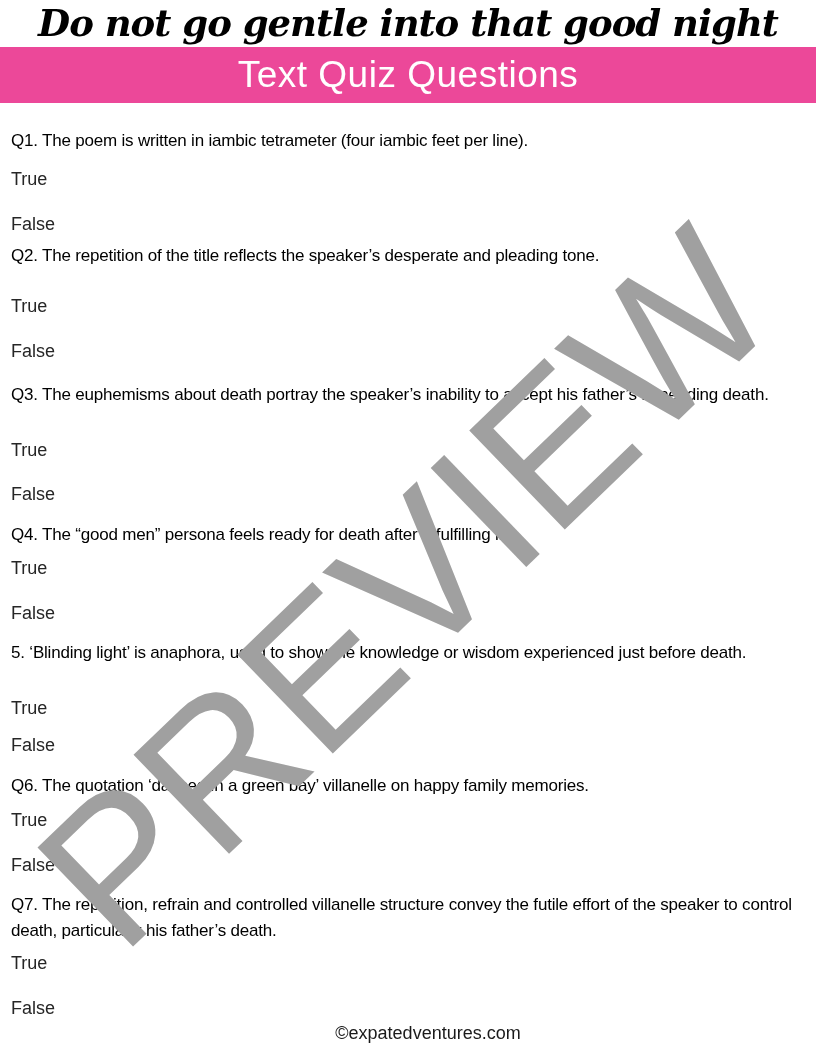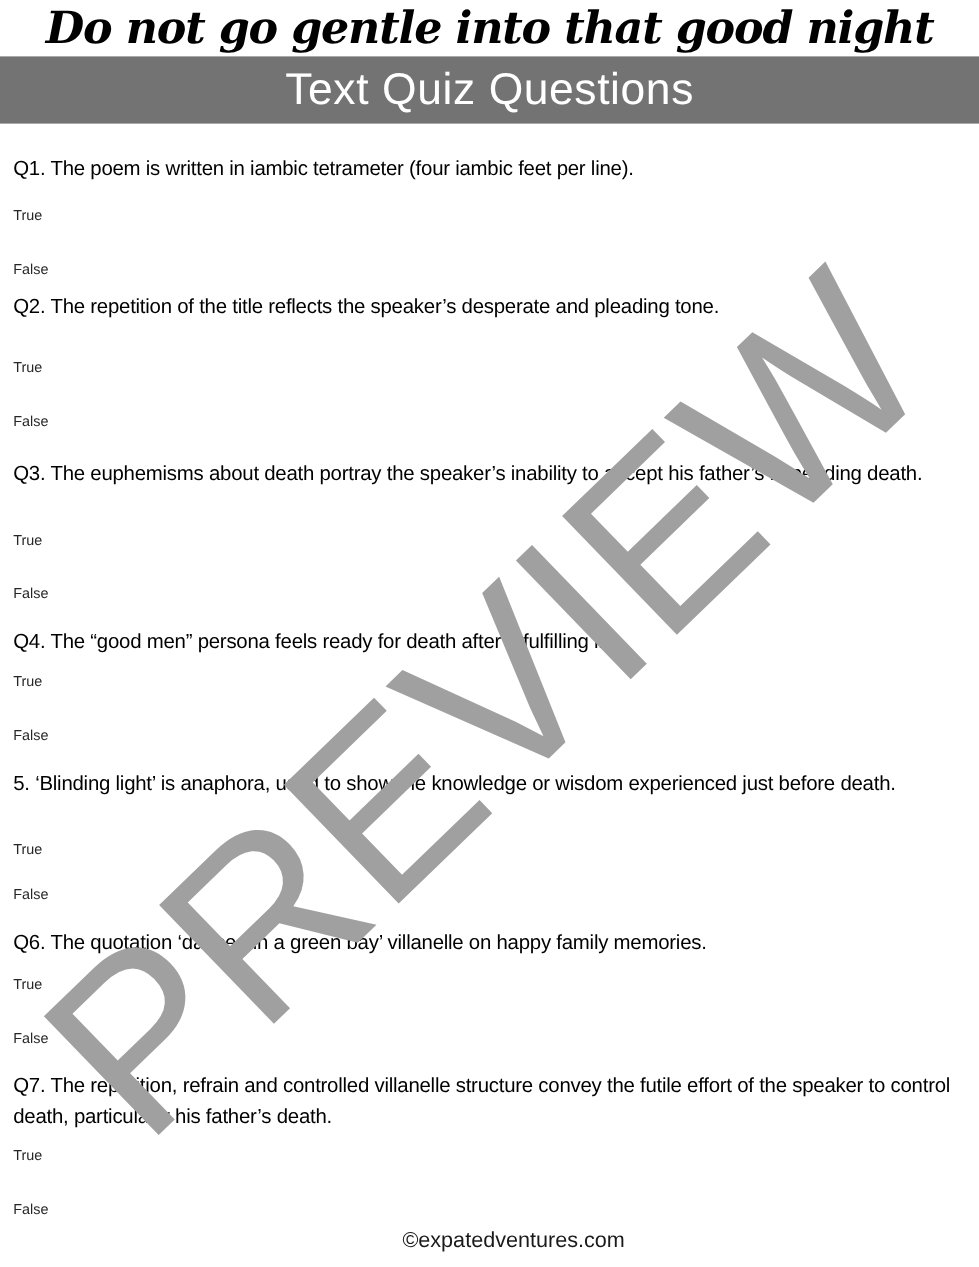--- a/index.html
+++ b/index.html
@@ -48,21 +48,21 @@
     width: 795px;
     font-size: 17px;
     font-weight: 400;
     line-height: 26px;
     letter-spacing: -0.2px;
     color: #000000;
   }
   .opt {
     position: absolute;
     left: 11px;
-    font-size: 12px;
+    font-size: 18px;
     font-weight: 400;
     line-height: 20px;
     color: #262626;
   }
   .footer {
     position: absolute;
     top: 1023px; left: 0; right: 0;
     text-align: center;
     font-size: 18px;
     font-weight: 400;
@@ -82,21 +82,21 @@
     white-space: nowrap;
     z-index: 10;
     pointer-events: none;
   }
 </style>
 </head>
 <body>
 
 <div class="page-title">Do not go gentle into that good night</div>
 
-<div class="banner" style="background: #737373;">
+<div class="banner" style="background: #ec4899;">
   <span class="banner-text" style="color: rgb(255, 255, 255);">Text Quiz Questions</span>
 </div>
 
 <div class="q" style="top:128px">Q1. The poem is written in iambic tetrameter (four iambic feet per line).</div>
 <div class="opt" style="top:169px">True</div>
 <div class="opt" style="top:214px">False</div>
 
 <div class="q" style="top:243px">Q2. The repetition of the title reflects the speaker’s desperate and pleading tone.</div>
 <div class="opt" style="top:296px">True</div>
 <div class="opt" style="top:341px">False</div>

